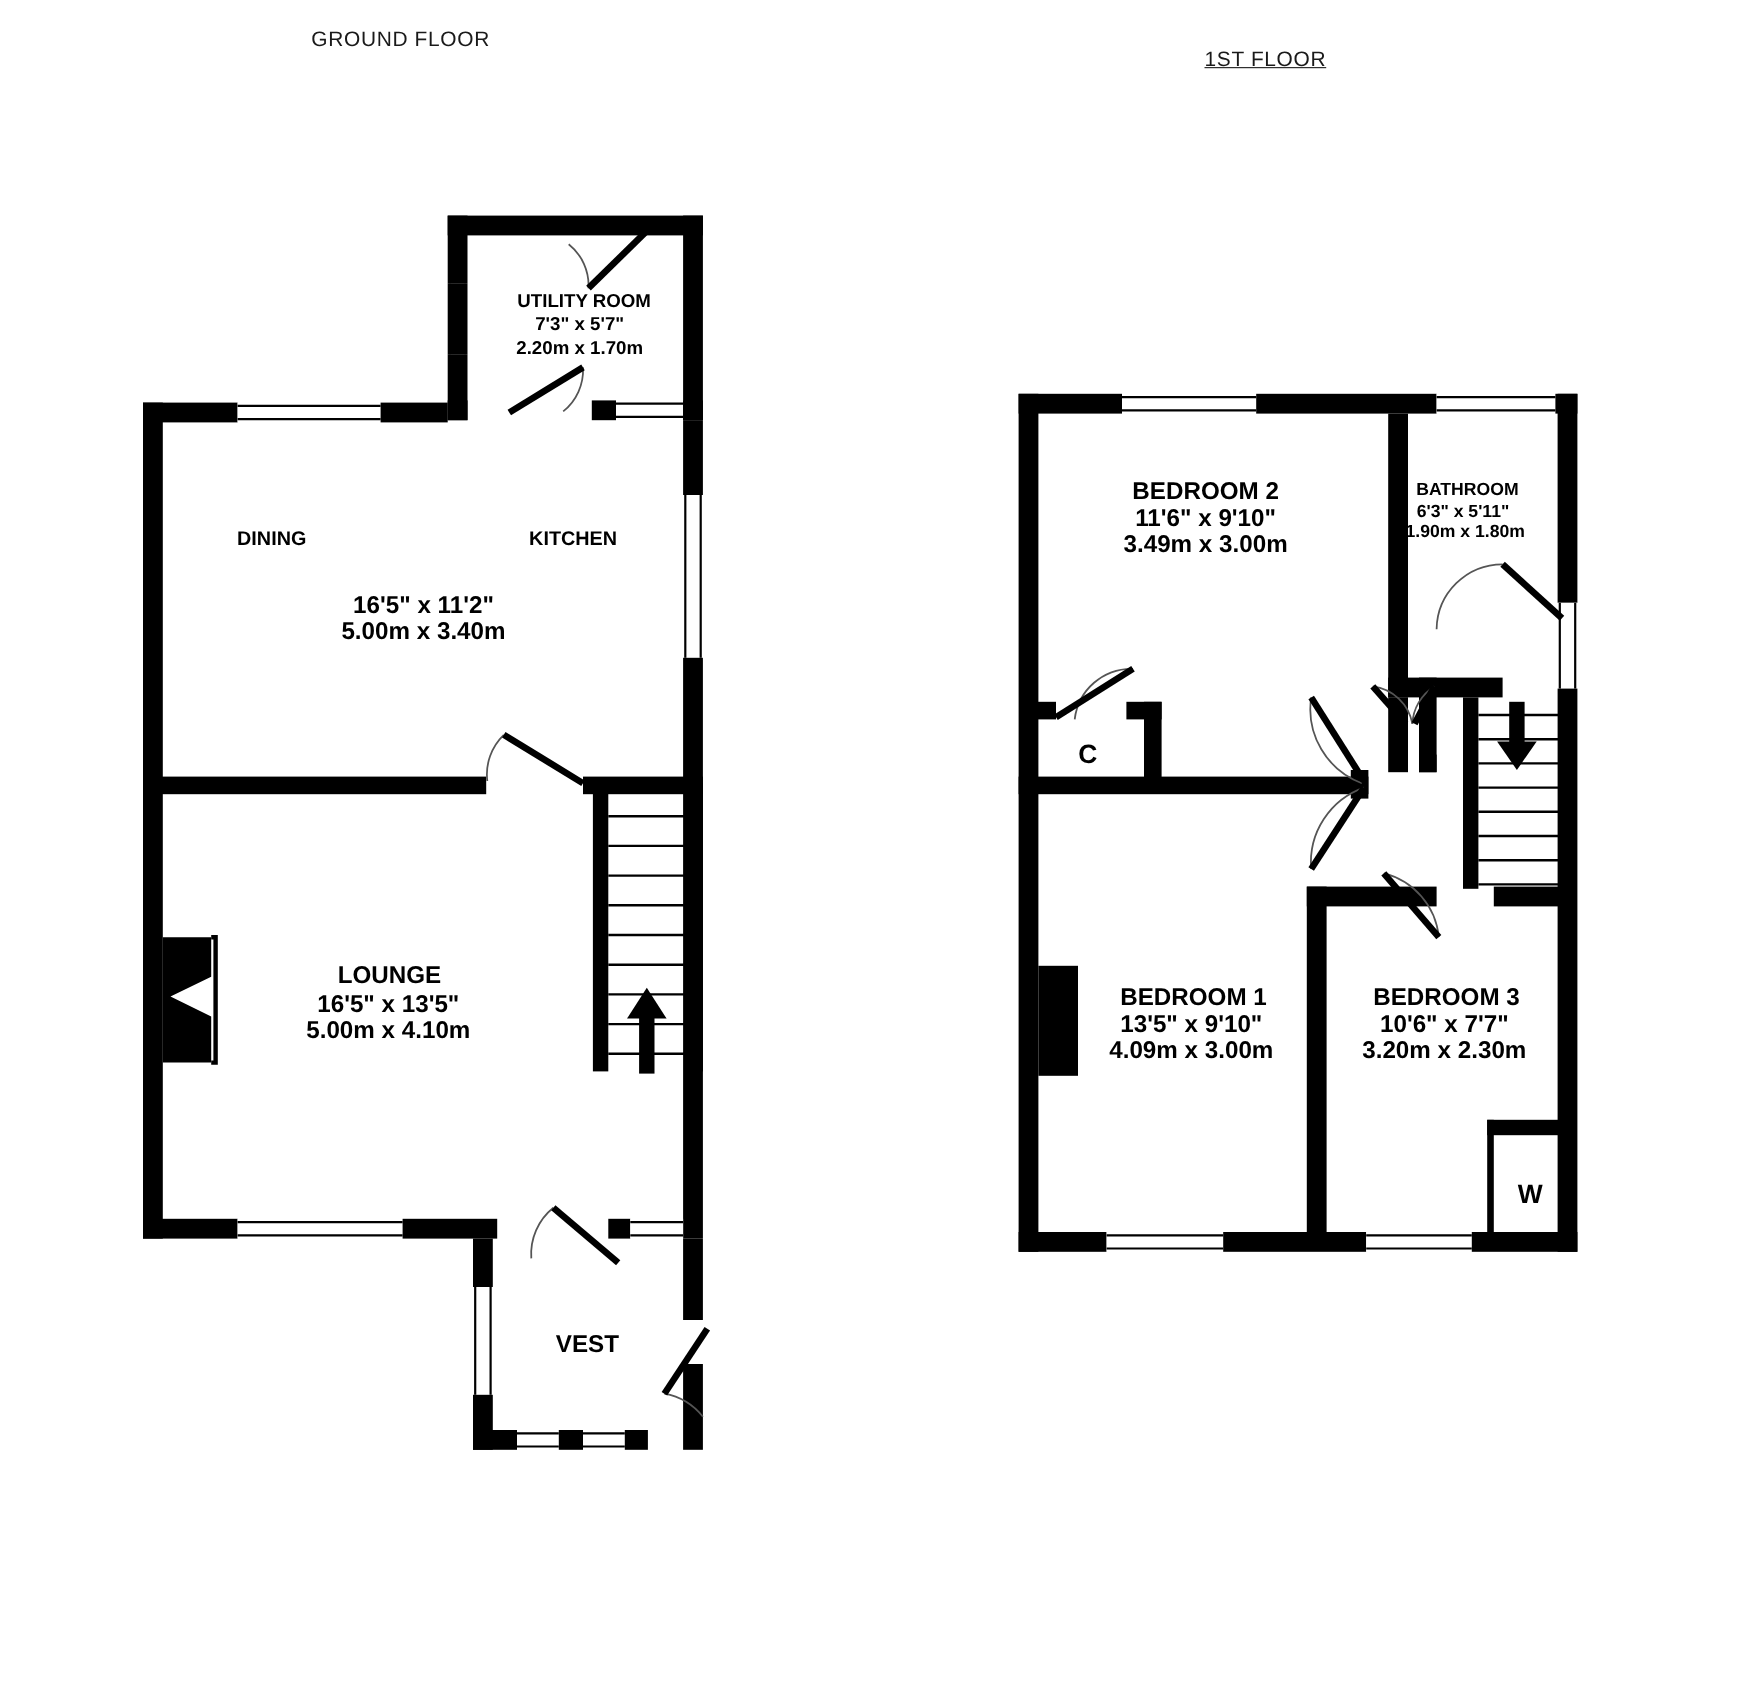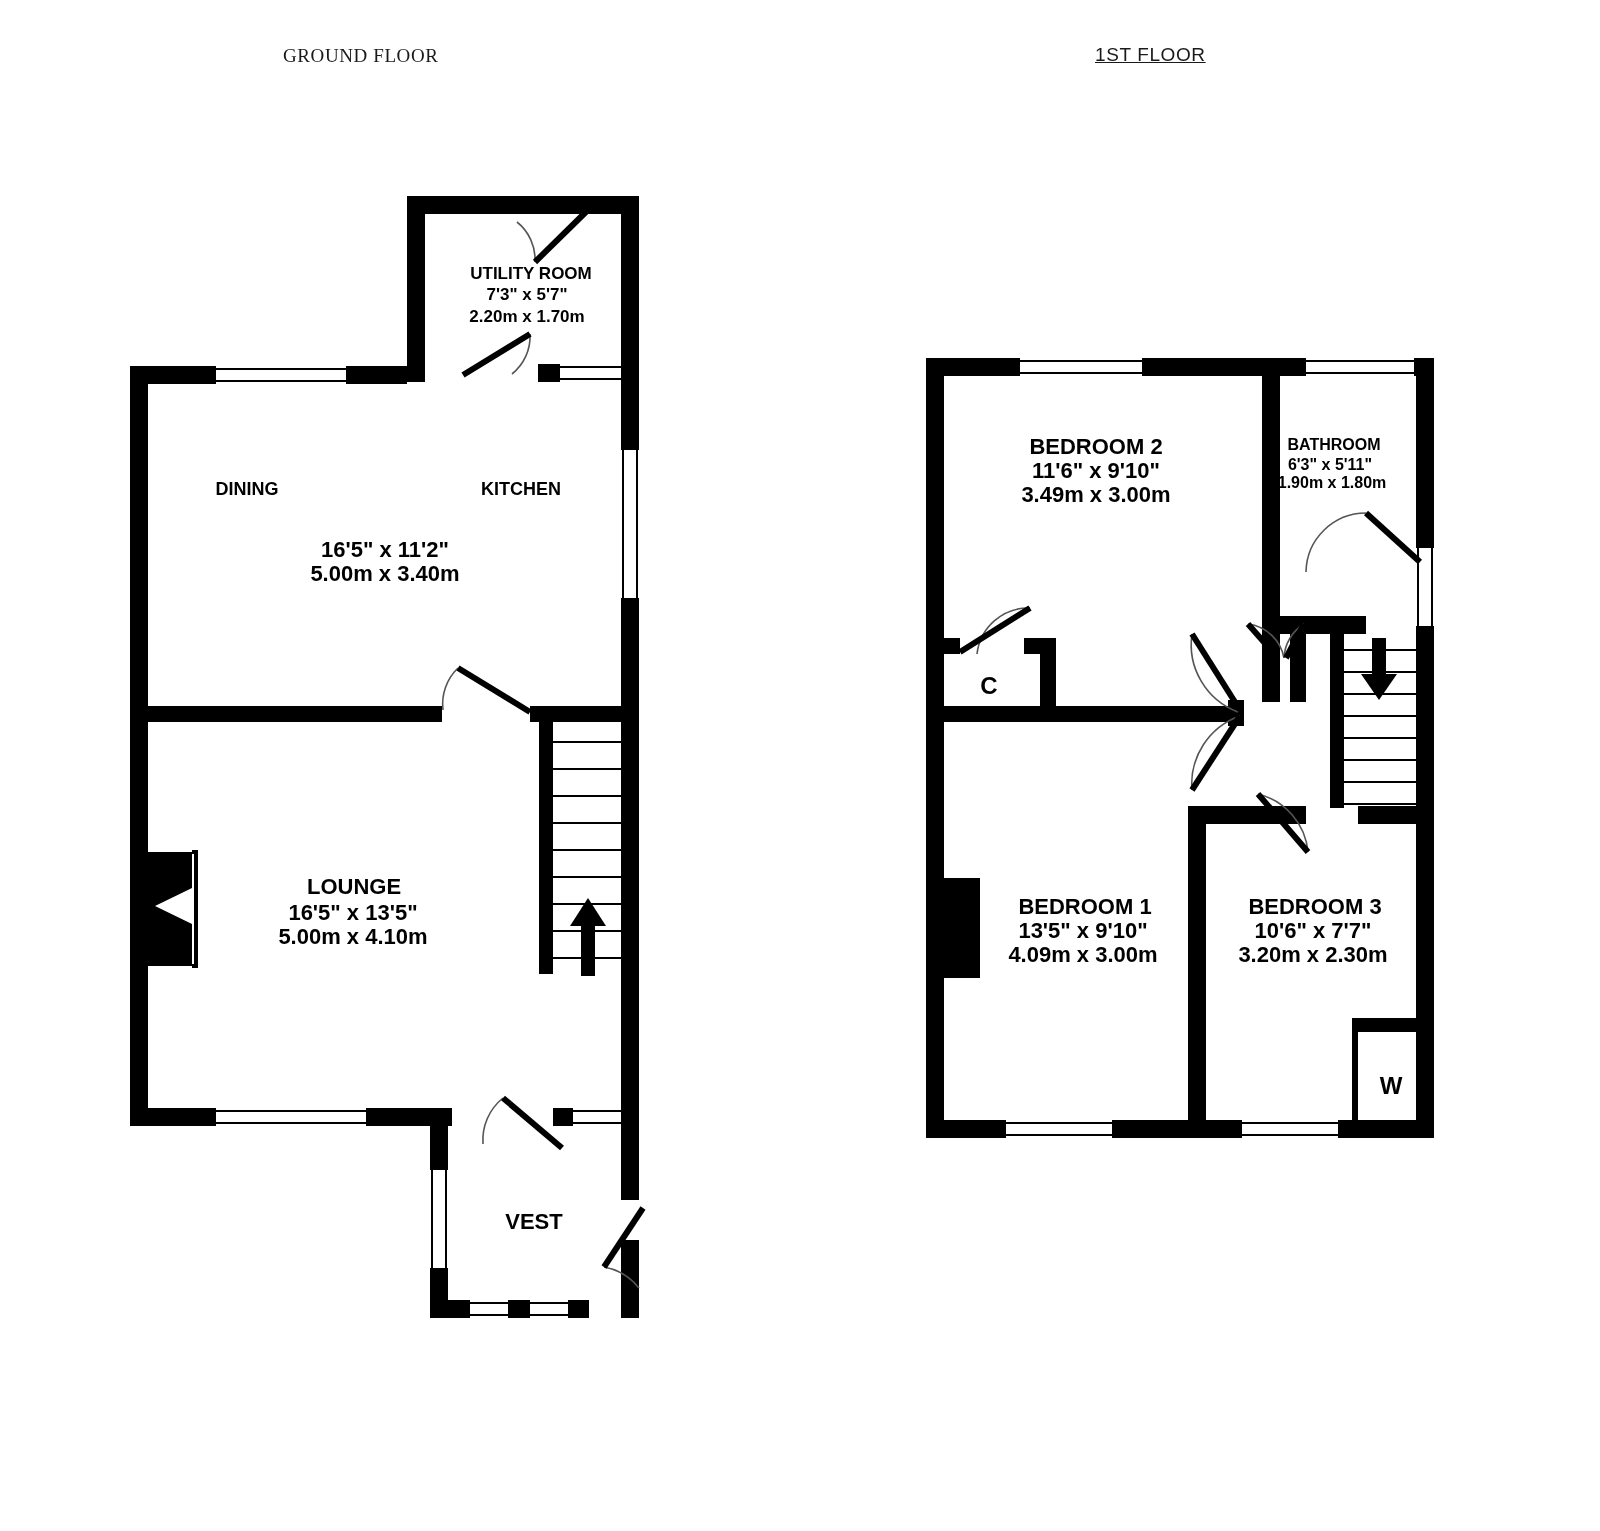--- a/index.html
+++ b/index.html
@@ -20,21 +20,21 @@
     height: 1531px;
   }
   .floor-title {
     position: absolute;
     font-size: 19px;
     font-weight: 400;
     letter-spacing: 0.6px;
     color: #1a1a1a;
     white-space: nowrap;
   }
-  #ground-title { left: 283px; top: 45px; font-family: Liberation Serif, serif; }
+  #ground-title { left: 283px; top: 26px; }
   #first-title  { left: 1095px; top: 44px; text-decoration: underline; }
 
   svg.plan {
     position: absolute;
     left: 0;
     top: 0;
     width: 1600px;
     height: 1531px;
     overflow: visible;
   }

